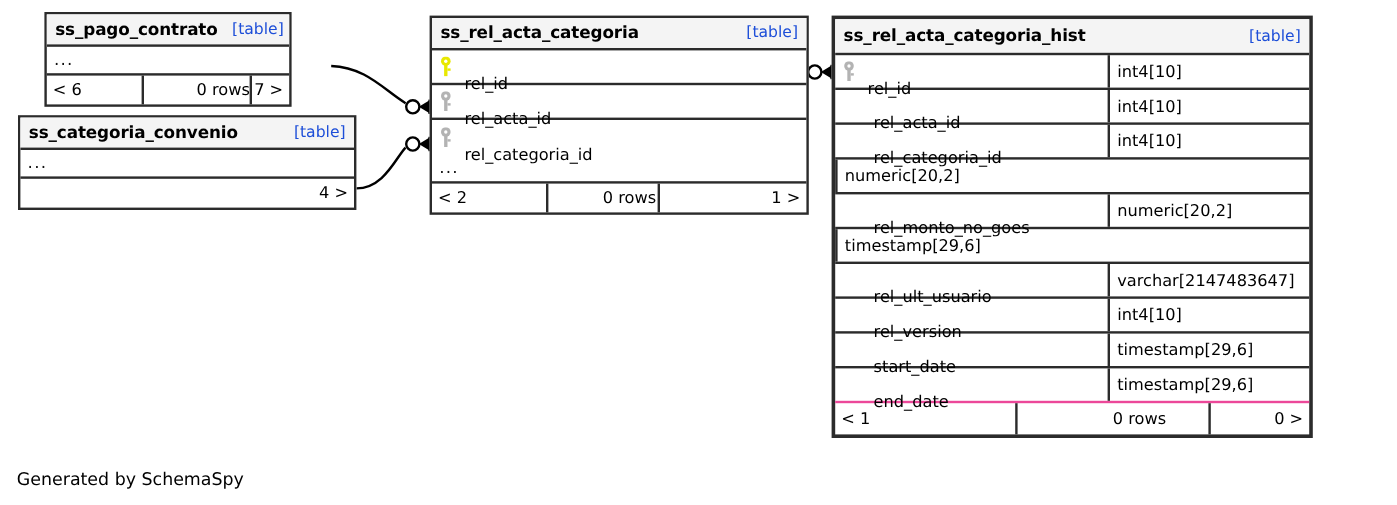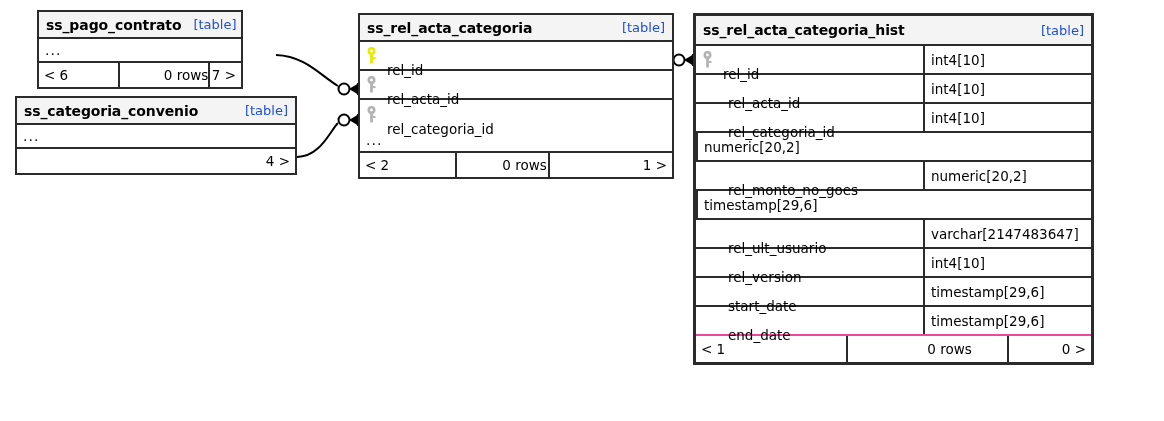--- a/index.html
+++ b/index.html
@@ -343,14 +343,15 @@
       </div>
 
     </div>
     <div class="t-foot" style="height:26px;">
       <div class="f-prev" style="width:150px;">&lt; 1</div>
       <div class="f-mid" style="width:163px;">0 rows</div>
       <div class="f-next" style="flex:1 1 auto;">0 &gt;</div>
     </div>
   </div>
 
+  <div class="caption">Generated by SchemaSpy</div>
 
 </div>
 
 </body></html>

